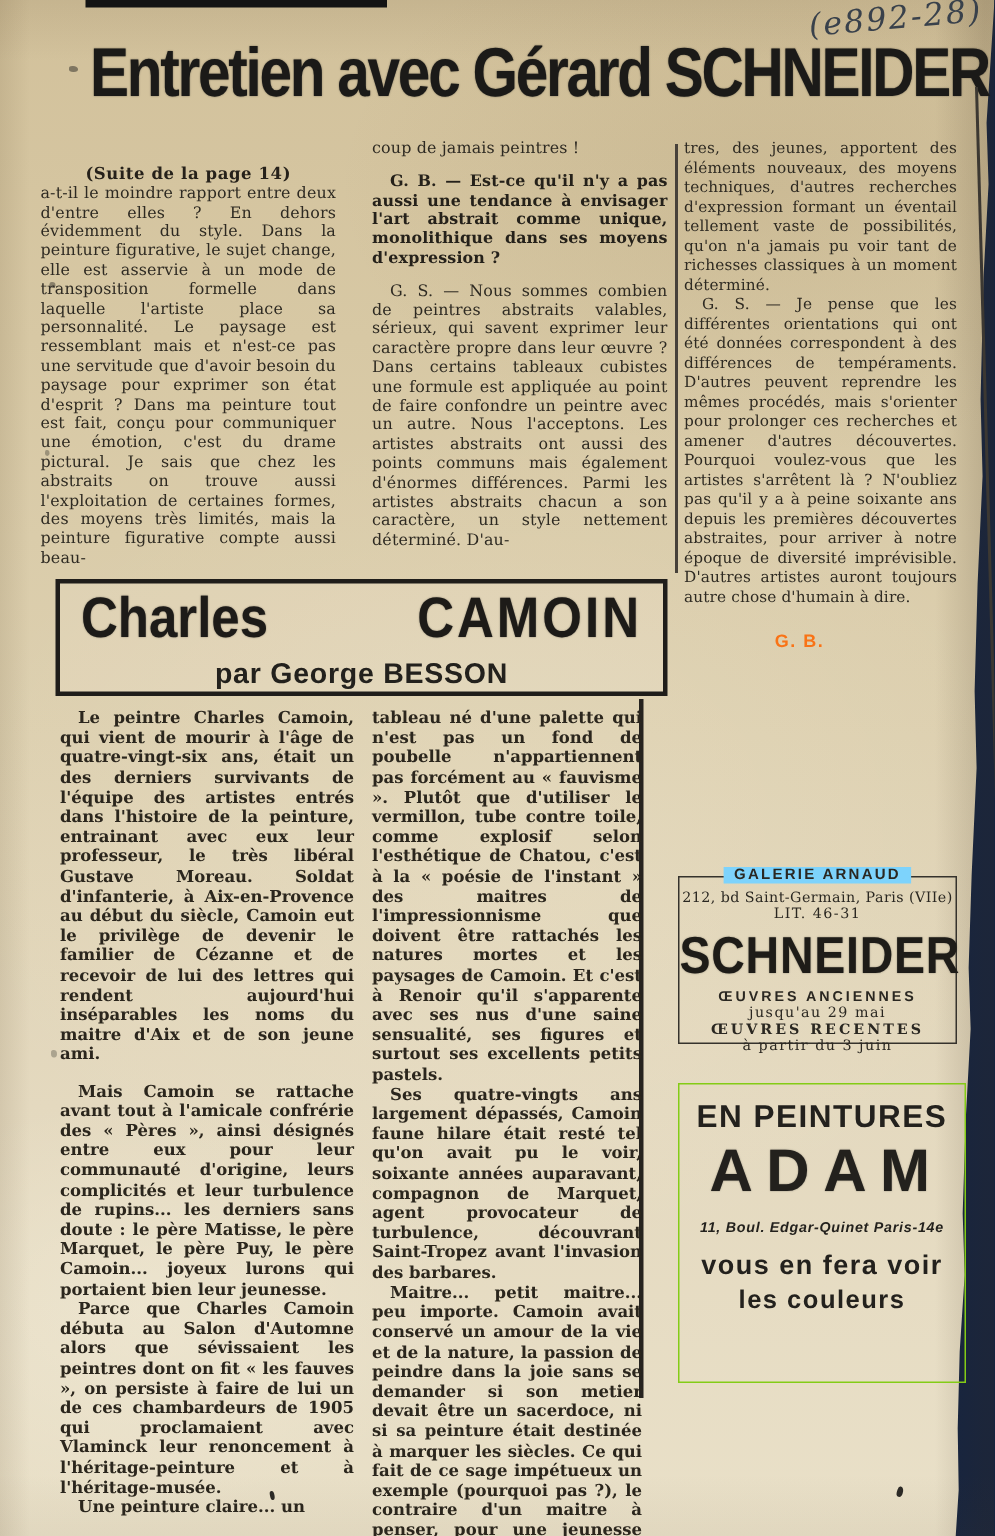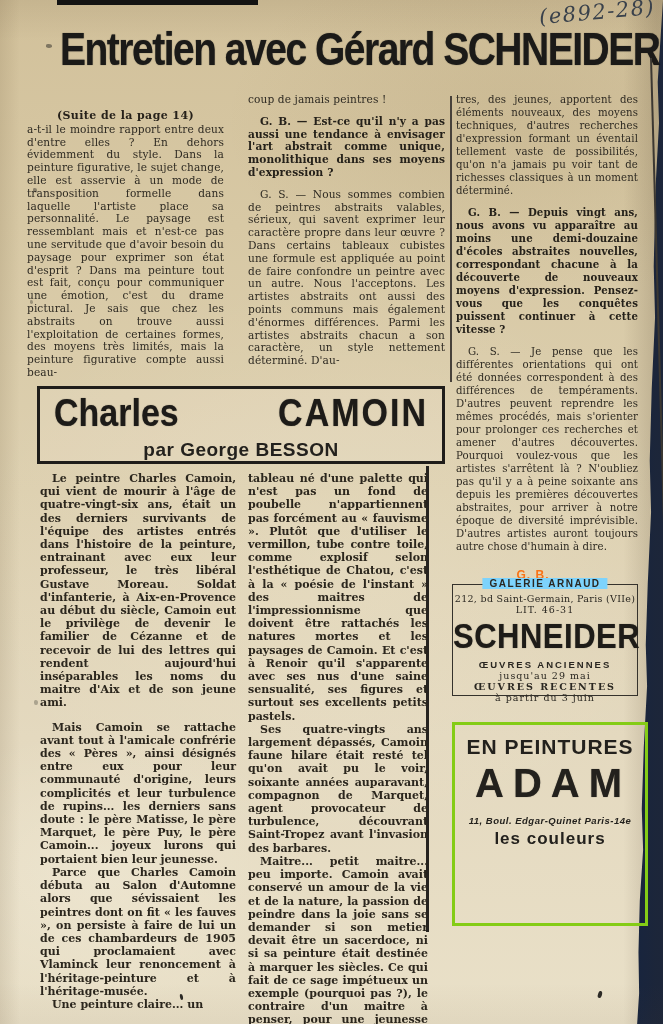--- a/index.html
+++ b/index.html
@@ -97,21 +97,21 @@
     font-family:"Liberation Sans",sans-serif;font-weight:bold;
     font-size:31px;letter-spacing:.5px;color:#1e1c18;margin-top:2px;
     transform:scaleY(1.12);transform-origin:center top;
     text-shadow:0 0 1px rgba(30,28,24,.5);
   }
   .ad-arnaud .small-b{font-family:"Liberation Sans",sans-serif;font-weight:bold;font-size:9.5px;letter-spacing:2px;margin-top:6px;}
   .ad-arnaud .small{font-size:9.5px;letter-spacing:2px;font-weight:bold;}
   
   .ad-adam{
     position:absolute;left:452px;top:722px;width:190px;height:198px;
-    border:3px solid #84cc16;text-align:center;color:#23211d;
+    border:1px solid #84cc16;text-align:center;color:#23211d;
   }
   .ad-adam .kicker{font-family:"Liberation Sans",sans-serif;font-weight:bold;font-size:21px;letter-spacing:1px;margin-top:10px;}
   .ad-adam .name{
     font-family:"Liberation Sans",sans-serif;font-weight:bold;
     font-size:40px;letter-spacing:9px;margin-top:2px;margin-left:6px;
     text-shadow:0 0 1px rgba(35,33,29,.55);
   }
   .ad-adam .sub{font-family:"Liberation Sans",sans-serif;font-weight:bold;font-size:14.5px;letter-spacing:5px;margin-top:1px;}
   .ad-adam .addr{font-family:"Liberation Sans",sans-serif;font-weight:bold;font-style:italic;font-size:9.5px;letter-spacing:.5px;margin-top:9px;}
   .ad-adam .slogan1{font-family:"Liberation Sans",sans-serif;font-weight:bold;font-size:18px;letter-spacing:1px;margin-top:9px;}
@@ -136,21 +136,20 @@
 </div>
 
 <div class="col interview-col" style="left:248px;top:93px;width:197px;">
   <p>coup de jamais peintres !</p>
   <p class="q indent">G. B. — Est-ce qu'il n'y a pas aussi une tendance à envisager l'art abstrait comme unique, monolithique dans ses moyens d'expression ?</p>
   <p class="indent">G. S. — Nous sommes combien de peintres abstraits valables, sérieux, qui savent exprimer leur caractère propre dans leur œuvre ? Dans certains tableaux cubistes une formule est appliquée au point de faire confondre un peintre avec un autre. Nous l'acceptons. Les artistes abstraits ont aussi des points communs mais également d'énormes différences. Parmi les artistes abstraits chacun a son caractère, un style nettement déterminé. D'au-</p>
 </div>
 
 <div class="col interview-col" style="left:456px;top:93px;width:182px;font-size:10.2px;line-height:13px;">
   <p>tres, des jeunes, apportent des éléments nouveaux, des moyens techniques, d'autres recherches d'expression formant un éventail tellement vaste de possibilités, qu'on n'a jamais pu voir tant de richesses classiques à un moment déterminé.</p>
-  <p class="q indent">G. B. — Depuis vingt ans, nous avons vu apparaître au moins une demi-douzaine d'écoles abstraites nouvelles, correspondant chacune à la découverte de nouveaux moyens d'expression. Pensez-vous que les conquêtes puissent continuer à cette vitesse ?</p>
   <p class="indent">G. S. — Je pense que les différentes orientations qui ont été données correspondent à des différences de tempéraments. D'autres peuvent reprendre les mêmes procédés, mais s'orienter pour prolonger ces recherches et amener d'autres découvertes. Pourquoi voulez-vous que les artistes s'arrêtent là ? N'oubliez pas qu'il y a à peine soixante ans depuis les premières découvertes abstraites, pour arriver à notre époque de diversité imprévisible. D'autres artistes auront toujours autre chose d'humain à dire.</p>
   <p class="sig">G. B.</p>
 </div>
 
 <div class="vrule rule-col23"></div>
 <div class="vrule rule-right"></div>
 <div class="vrule rule-camoin"></div>
 
 <div class="camoin-box">
   <div class="camoin-titles">
@@ -181,20 +180,21 @@
   <div class="small-b">ŒUVRES ANCIENNES</div>
   <div class="small" style="font-weight:normal;letter-spacing:1px;">jusqu'au 29 mai</div>
   <div class="small">ŒUVRES RECENTES</div>
   <div class="small" style="font-weight:normal;letter-spacing:1px;">à partir du 3 juin</div>
 </div>
 
 <div class="ad-adam">
   <div class="kicker">EN PEINTURES</div>
   <div class="name">ADAM</div>
   <div class="addr">11, Boul. Edgar-Quinet Paris-14e</div>
+  <div class="slogan1">vous en fera voir</div>
   <div class="slogan2">les couleurs</div>
 </div>
 
 <div class="speck" style="left:598px;top:991px;width:4px;height:7px;transform:rotate(18deg);"></div>
 <div class="speck" style="left:180px;top:994px;width:3px;height:6px;transform:rotate(-10deg);"></div>
 <div class="speck" style="left:33px;top:188px;width:4px;height:4px;opacity:.45;"></div>
 <div class="speck" style="left:30px;top:300px;width:3px;height:4px;opacity:.35;"></div>
 <div class="speck" style="left:34px;top:700px;width:4px;height:5px;opacity:.3;"></div>
 <div class="speck" style="left:46px;top:44px;width:6px;height:4px;opacity:.5;"></div>
 

